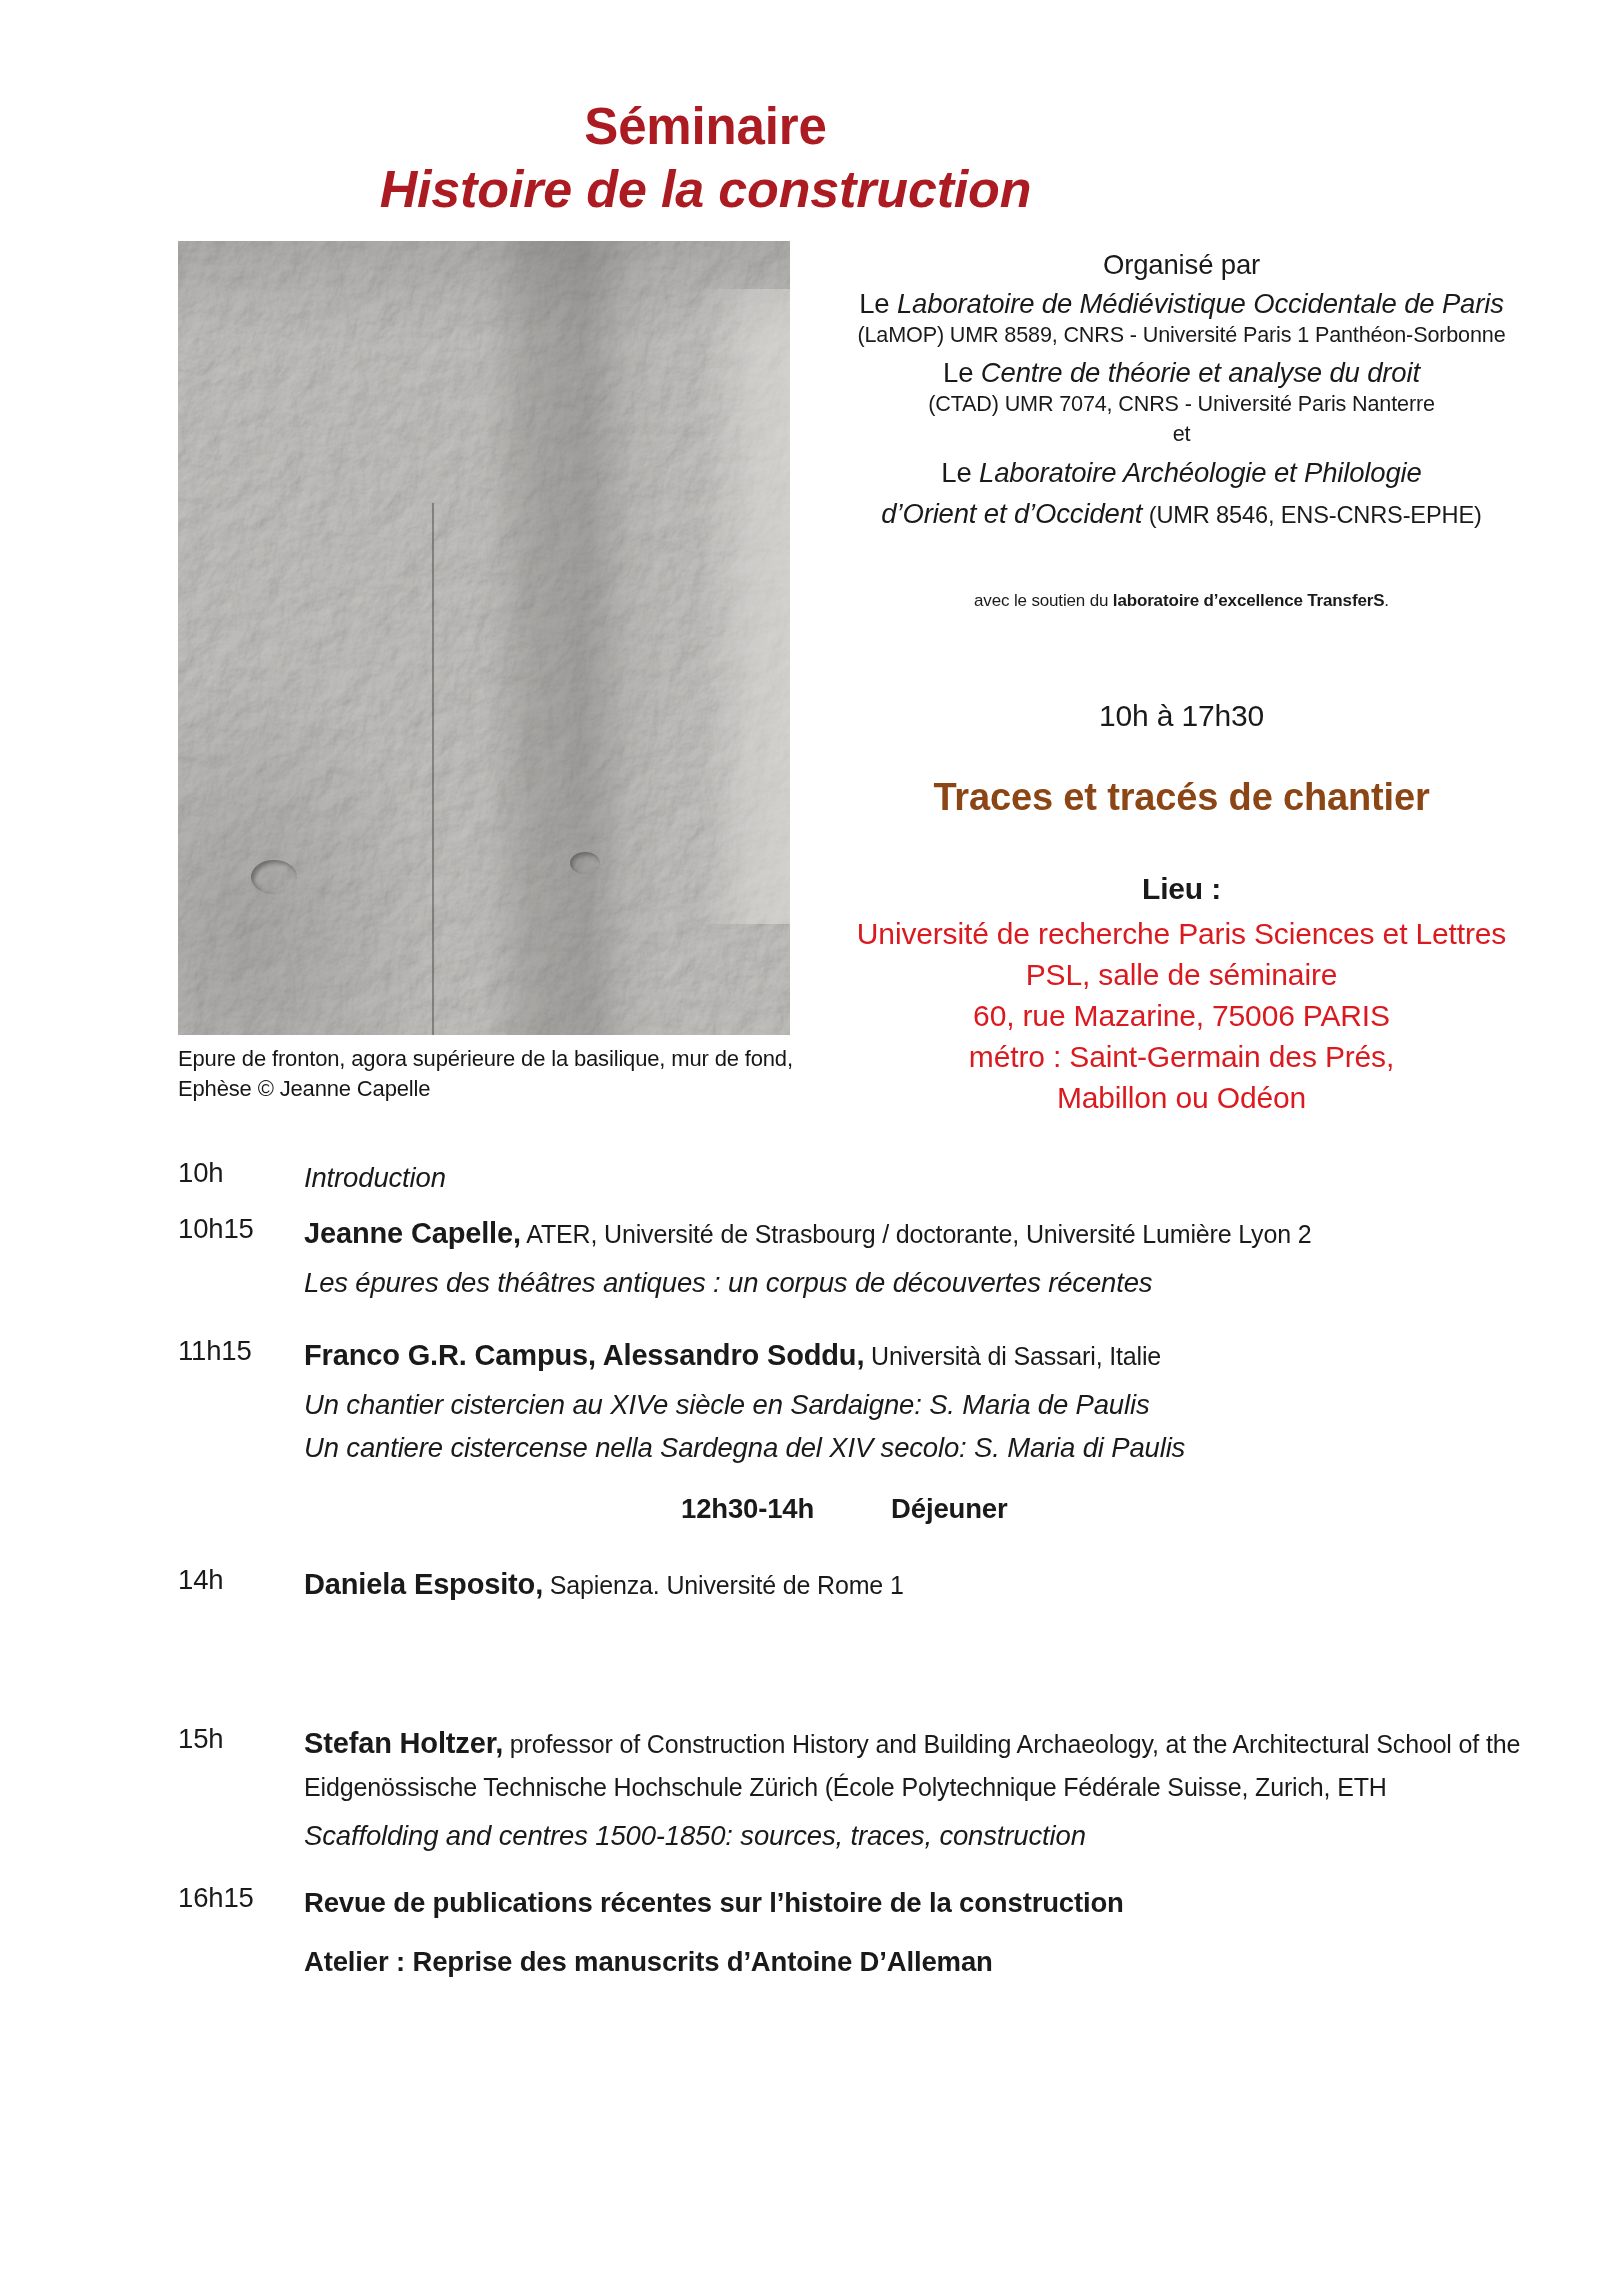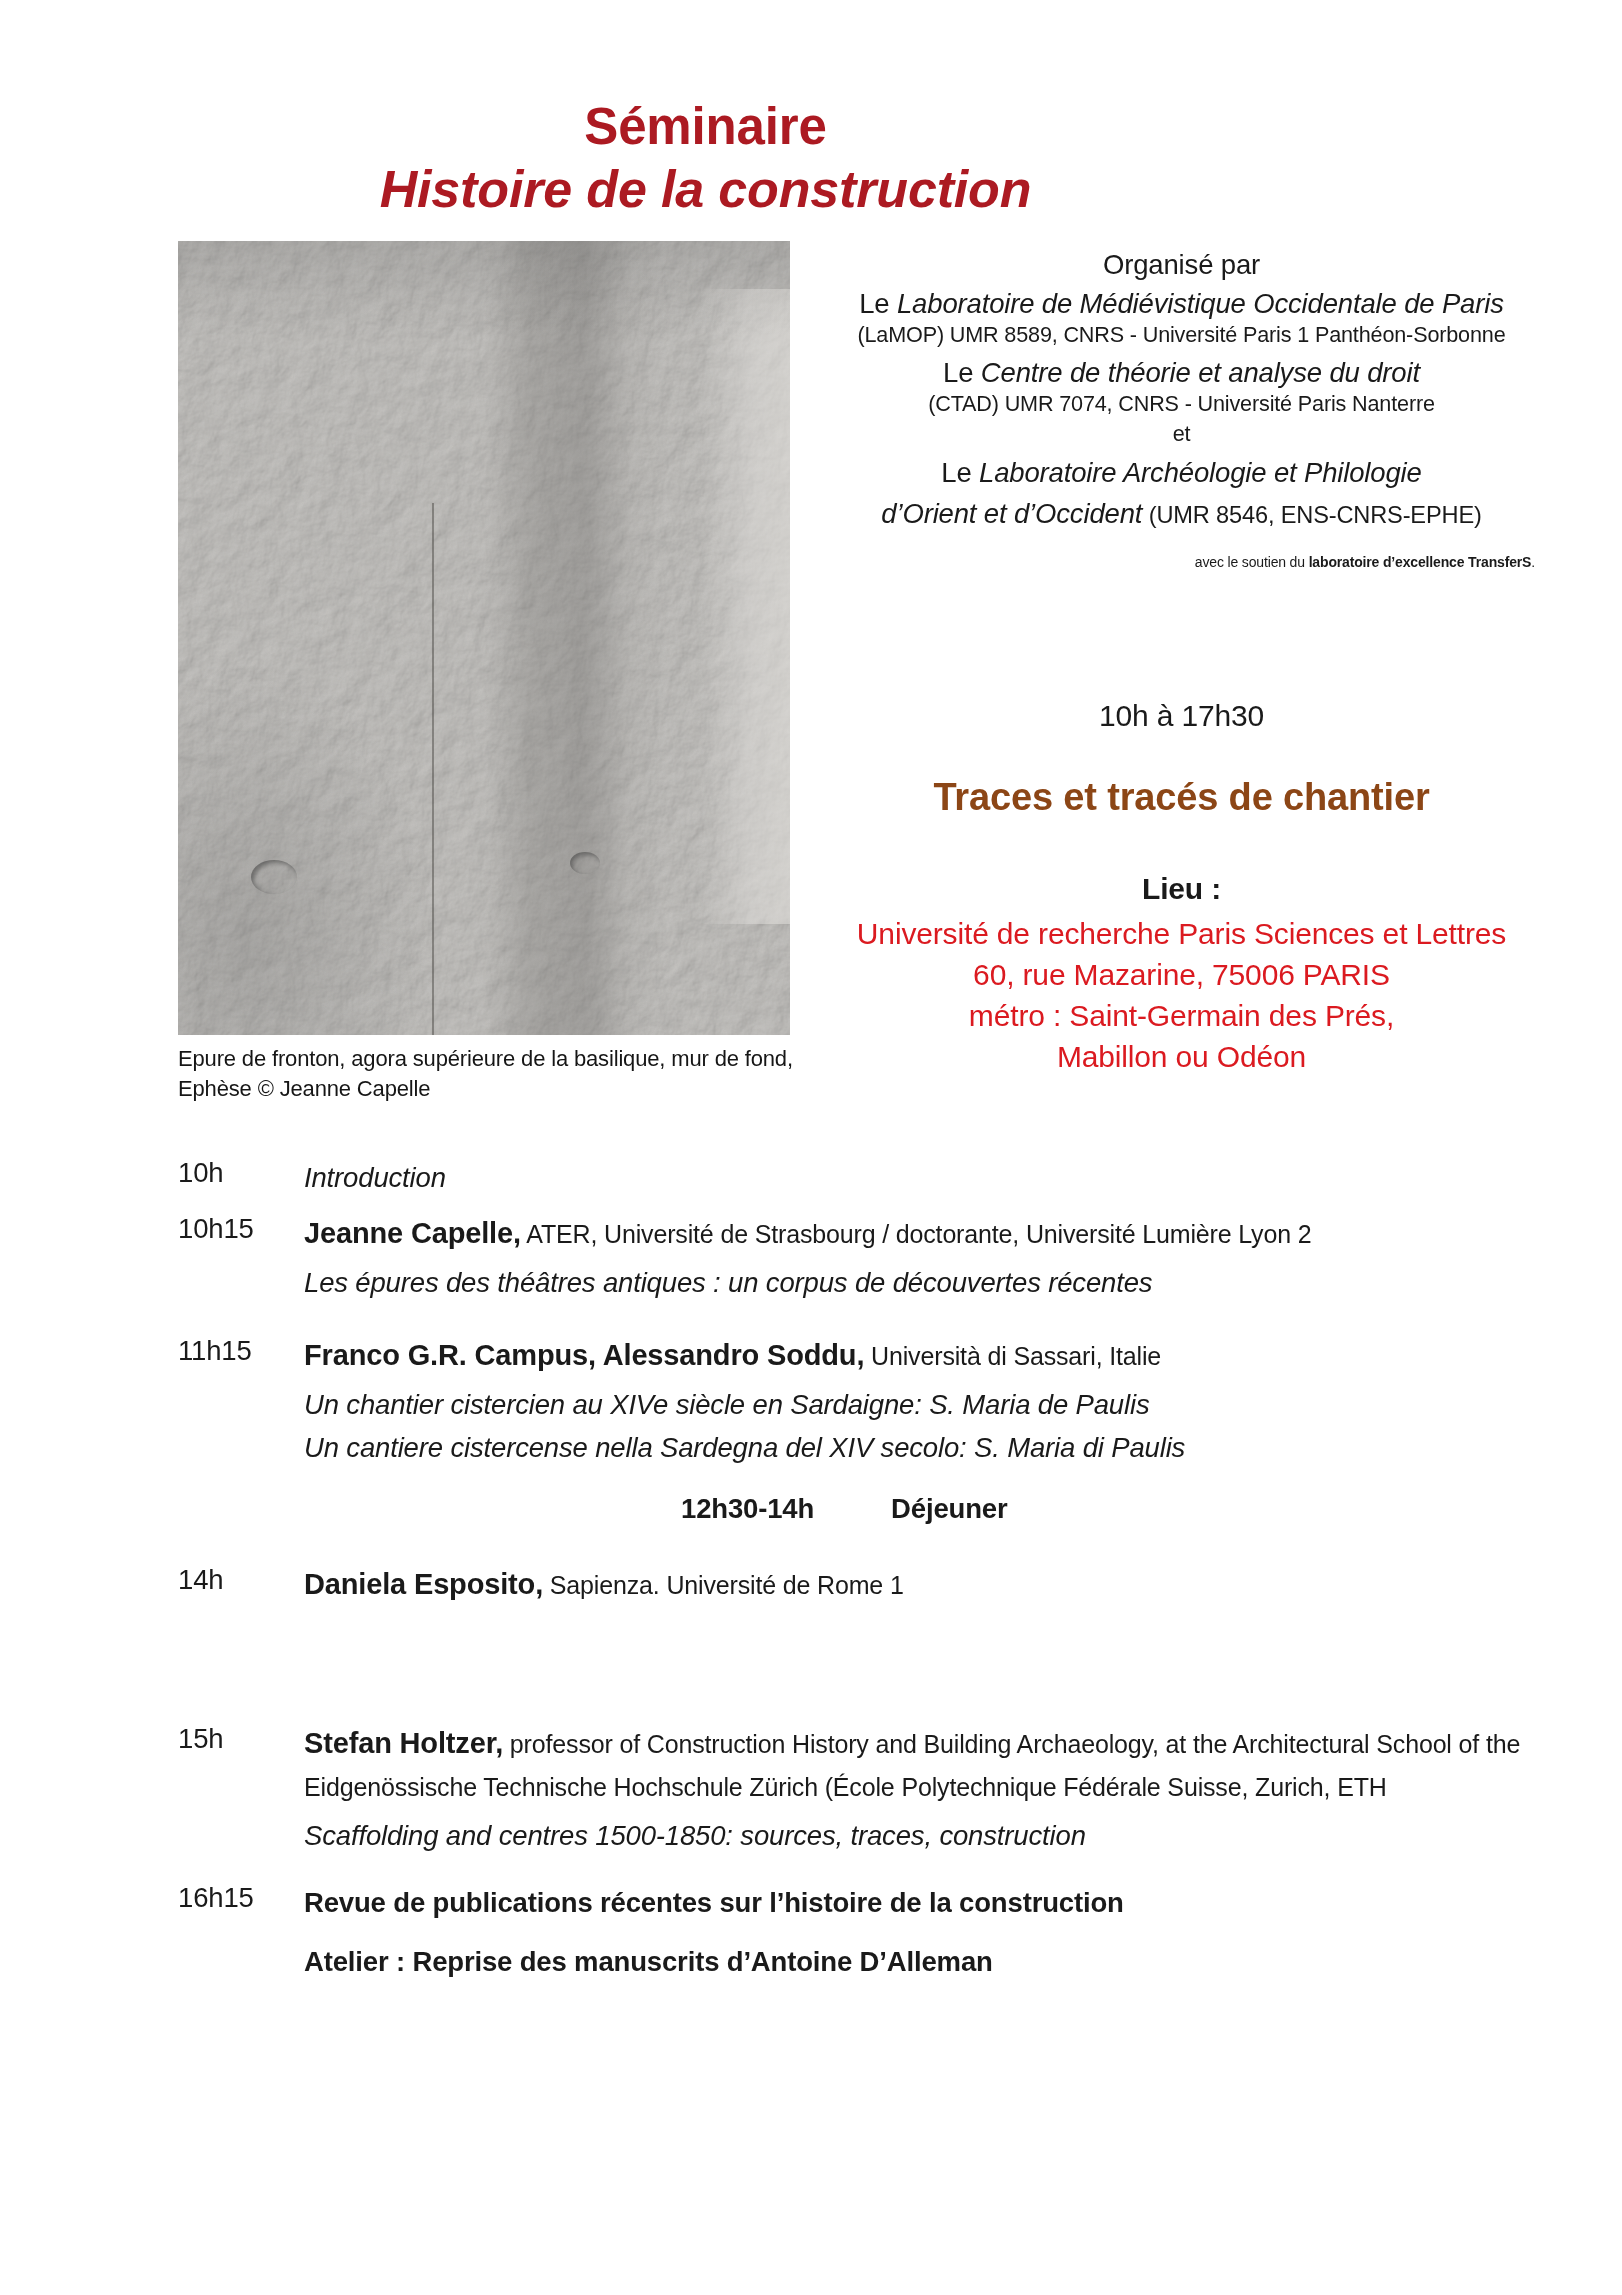--- a/index.html
+++ b/index.html
@@ -35,21 +35,21 @@
   .ph-pock   { position:absolute; border-radius:50%; box-shadow:inset 2.6px 2.6px 5.2px rgba(55,55,55,.55); }
 
   .caption { position:absolute; left:178px; top:1044px; width:641px; font-size:22px; line-height:30px; color:#161616; }
 
   
   .rc { position:absolute; left:828px; width:707px; text-align:center; }
   .rc-intro   { top:249px;  font-size:27.5px; }
   .rc-org     { font-size:27.5px; }
   .rc-detail  { font-size:21.6px; }
   .rc-et      { top:421px;  font-size:21.6px; }
-  .rc-support { top:554px;  font-size:14px;text-align:right; }
+  .rc-support { top:591px;  font-size:17px; }
   .rc-date    { top:650px;  font-size:34px; font-weight:bold; }
   .rc-hours   { top:699px; font-size:30px; }
   .rc-theme   { top:776px; font-size:38px; font-weight:bold; color:var(--theme-brown,#8C4616); }
   .rc-lieu    { top:872px; font-size:30px; font-weight:bold; }
   .rc-loc     { top:913px; font-size:30px; line-height:41px; color:var(--location-red,#DB1A20); }
   .org-small  { font-size:23.6px; font-style:normal; }
 
   
   .srow { position:absolute; left:0; width:1623px; }
   .stime { position:absolute; left:178px; top:1.3px; font-size:27.5px; }
@@ -131,20 +131,21 @@
 
   <div class="rc rc-support">
     <span>avec le soutien du </span><span class="b">laboratoire d’excellence TransferS</span><span>.</span>
   </div>
 
   <div class="rc rc-hours">10h à 17h30</div>
   <div class="rc rc-lieu">Lieu :</div>
   <div class="rc rc-theme">Traces et tracés de chantier</div>
   <div class="rc rc-loc">
     <div>Université de recherche Paris Sciences et Lettres</div>
+    <div>PSL, salle de séminaire</div>
     <div>60, rue Mazarine, 75006 PARIS</div>
     <div>métro : Saint-Germain des Prés,</div>
     <div>Mabillon ou Odéon</div>
   </div>
 
   <div class="srow" style="top:1156px;">
     <span class="stime">10h</span>
     <div class="scontent">
       <p class="talk first">Introduction</p>
     </div>

